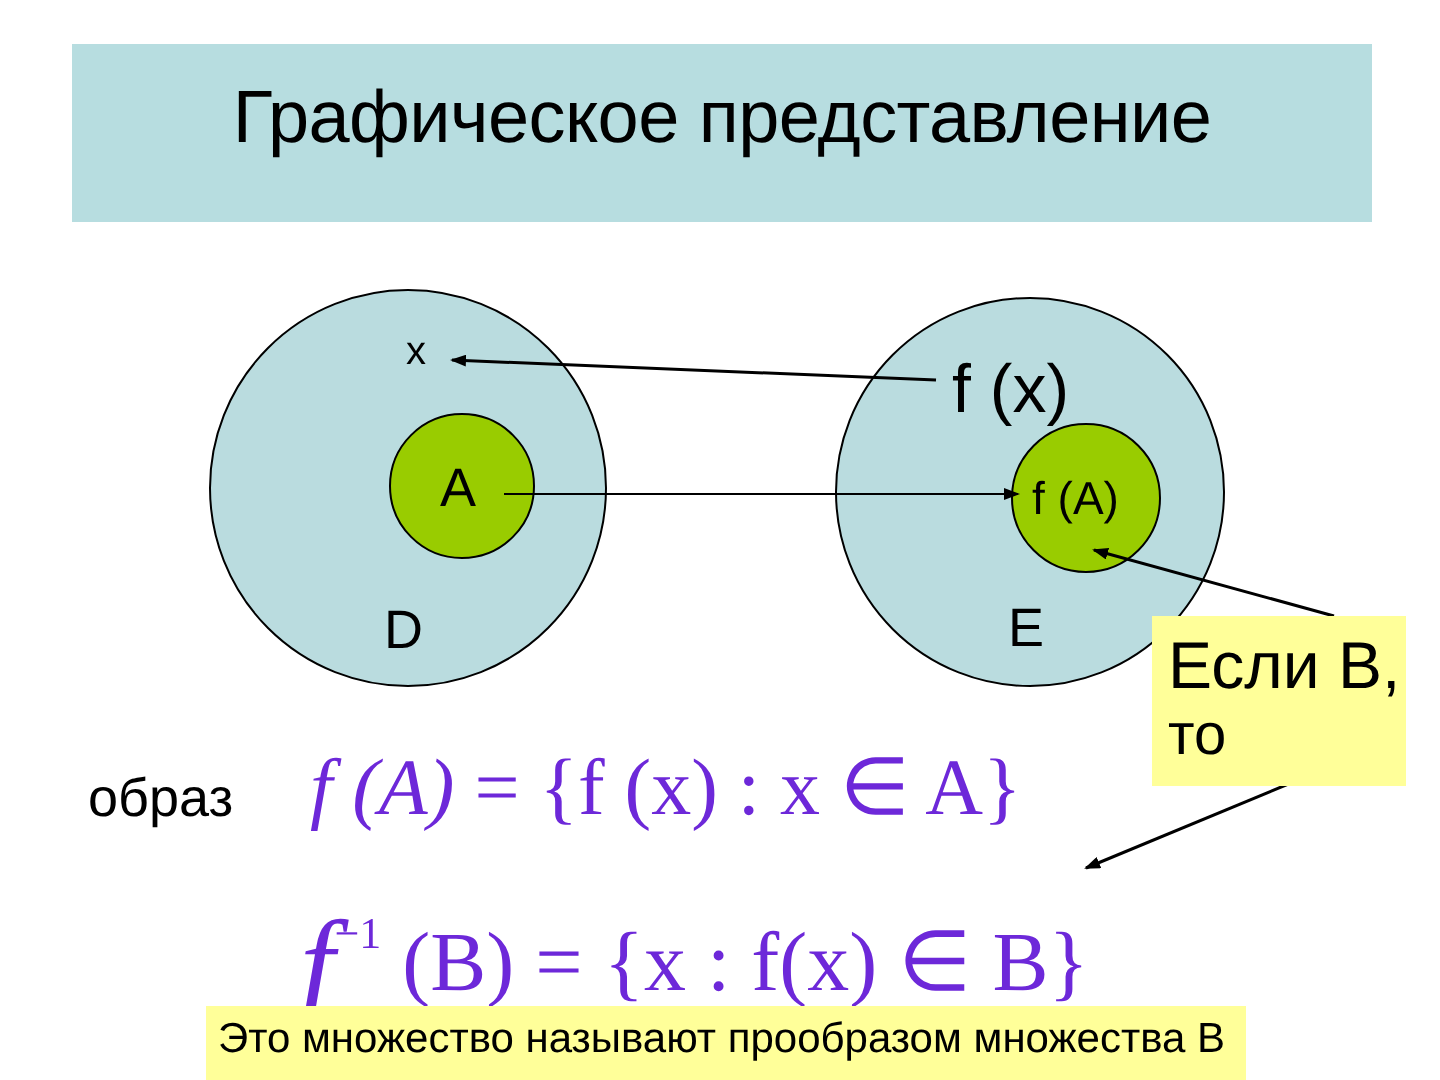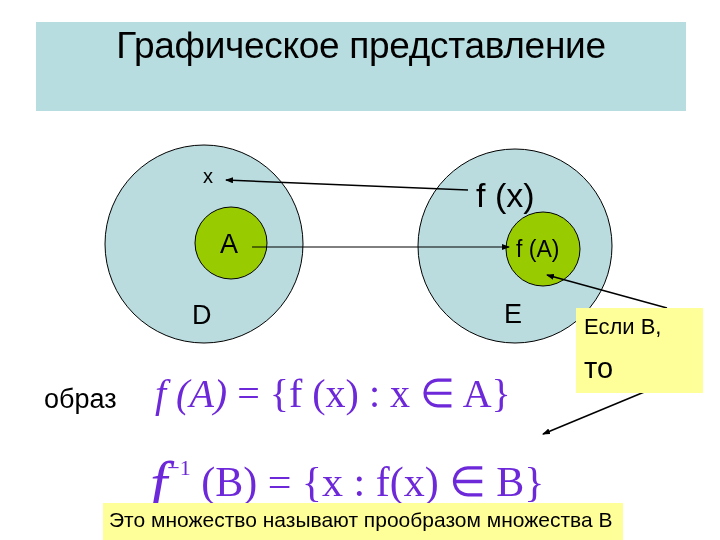--- a/index.html
+++ b/index.html
@@ -1,19 +1,19 @@
 <!DOCTYPE html>
 <html><head>
 <meta charset="utf-8">
 <style>
   html, body { margin:0; padding:0; }
   body { width:720px; height:540px; background:#ffffff; position:relative; overflow:hidden; font-family:"Liberation Sans", sans-serif; }
   .title-box { position:absolute; left:36px; top:22px; width:650px; height:89px; background:#b7dde0; text-align:center; }
   .title-box div { font-size:37px; line-height:42px; color:#000; letter-spacing:-0.3px; }
-  .title-box .l1 { margin-top:3px; }
+  .title-box .l1 { margin-top:16px; }
   svg.diagram { position:absolute; left:0; top:0; }
   .lbl { position:absolute; color:#000; font-family:"Liberation Sans", sans-serif; }
   .math { position:absolute; font-family:"Liberation Serif", serif; color:#6d28d9; white-space:nowrap; }
   .yellow { position:absolute; background:#ffff99; }
 </style>
 </head>
 <body>
 
 <div class="title-box">
   <div class="l1">Графическое представление</div>
@@ -39,21 +39,21 @@
 </svg>
 
 <div class="lbl" style="left:203px; top:165px; font-size:20px;">x</div>
 <div class="lbl" style="left:220px; top:229px; font-size:27px;">A</div>
 <div class="lbl" style="left:192px; top:300px; font-size:27px;">D</div>
 <div class="lbl" style="left:476px; top:176px; font-size:34px;">f (x)</div>
 <div class="lbl" style="left:516px; top:236px; font-size:23px;">f (A)</div>
 <div class="lbl" style="left:504px; top:299px; font-size:27px;">E</div>
 
 <div class="yellow" style="left:576px; top:308px; width:127px; height:85px;">
-  <div class="lbl" style="left:8px; top:6px; font-size:22px; white-space:nowrap;">Если B,</div>
+  <div class="lbl" style="left:8px; top:6px; font-size:33px; white-space:nowrap;">Если B,</div>
   <div class="lbl" style="left:8px; top:44px; font-size:29px;">то</div>
 </div>
 
 <div class="lbl" style="left:44px; top:384px; font-size:27px;text-align:center;">образ</div>
 <div class="math" style="left:155px; top:370px; font-size:40px;">
   <i>f (A)</i>
   <span>=</span>
   <span>{f (x) : x ∈ A}</span>
 </div>
 

